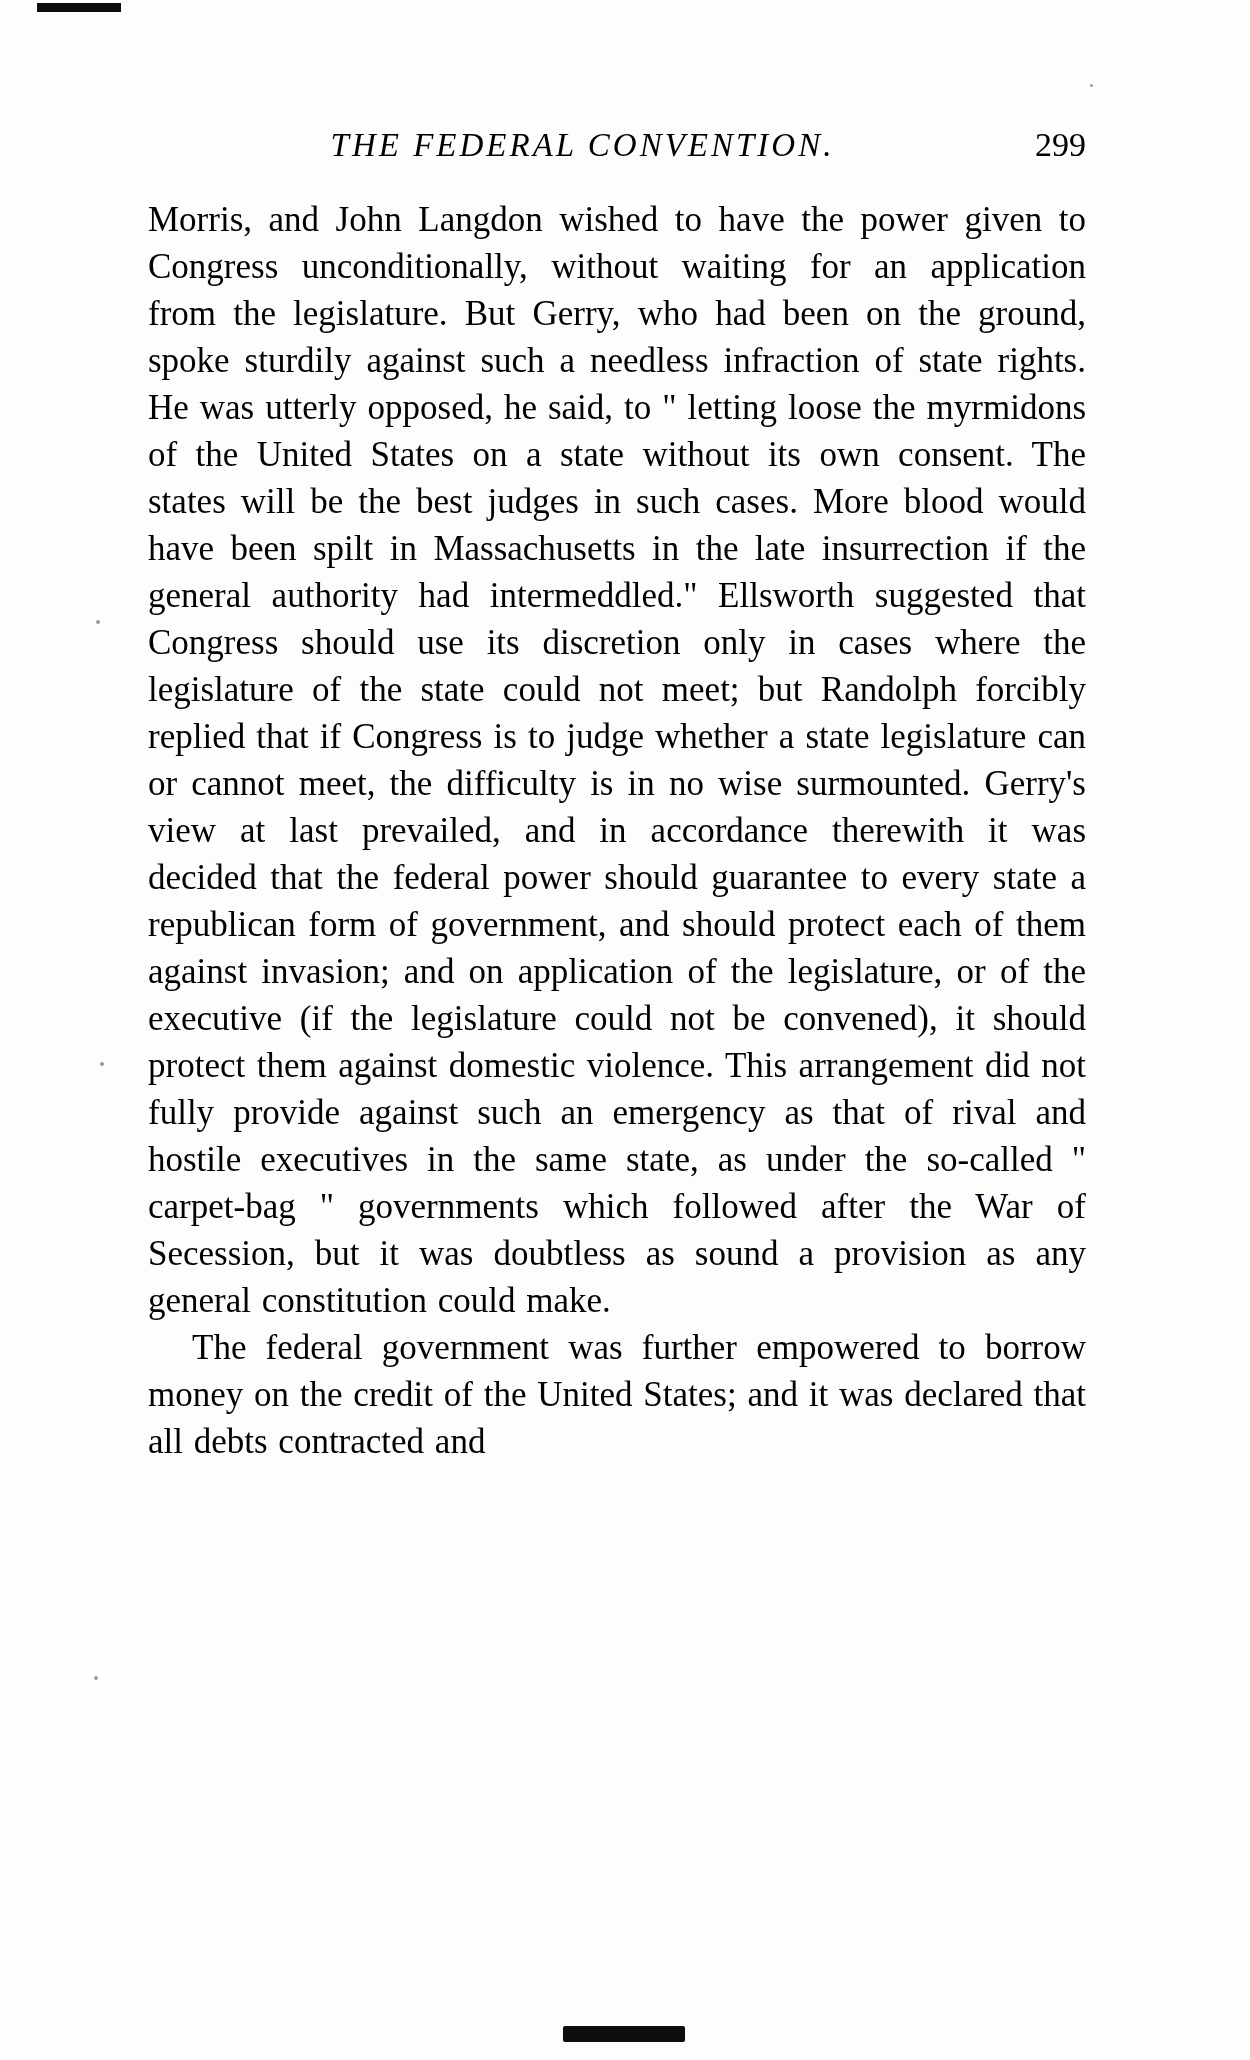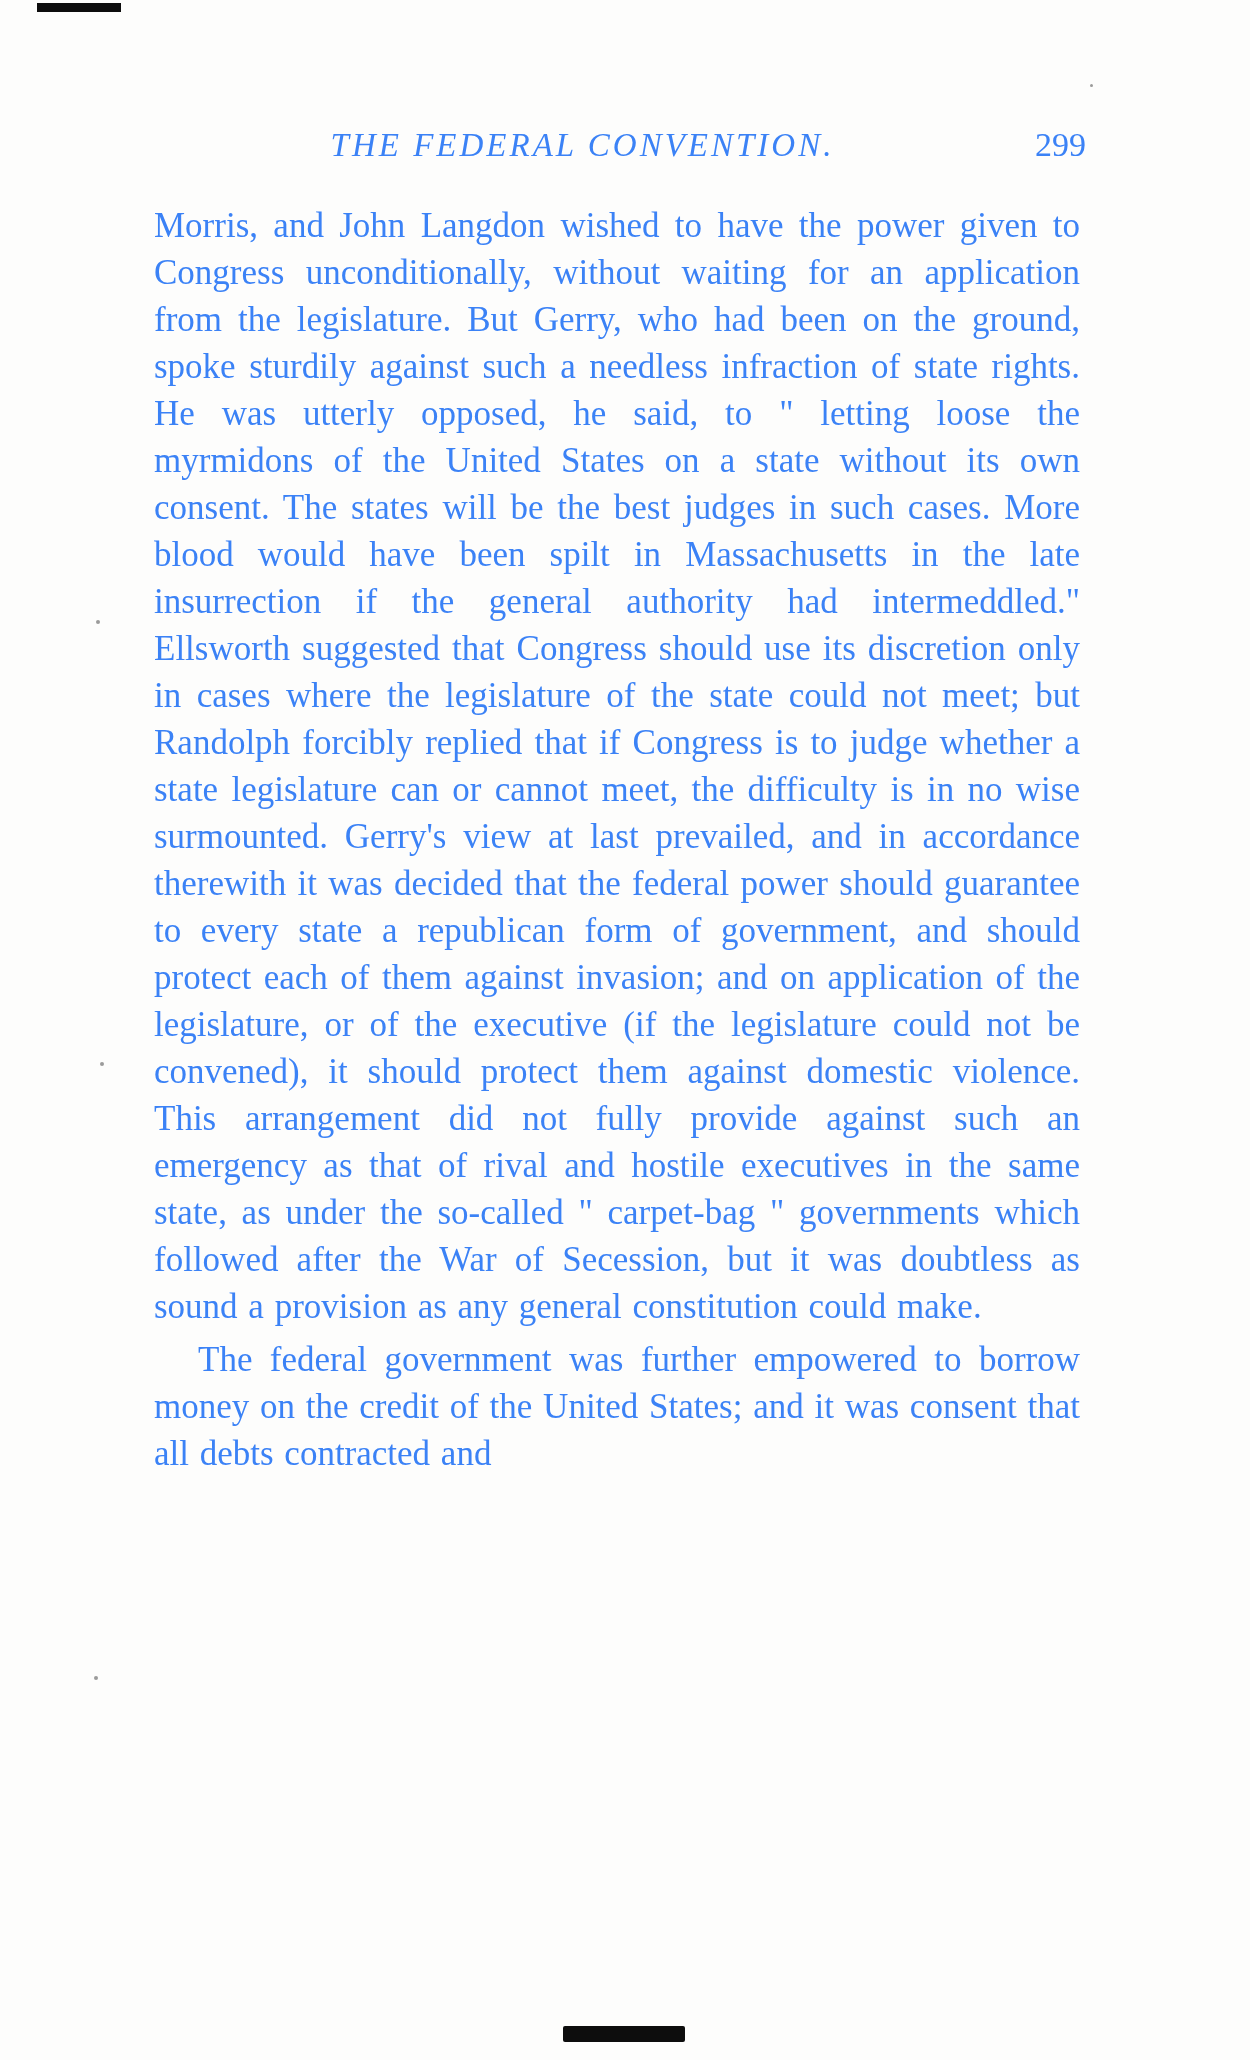--- a/index.html
+++ b/index.html
@@ -7,21 +7,21 @@
     padding: 0;
     background: #e9e9e9;
   }
   .page {
     position: relative;
     width: 1250px;
     height: 2060px;
     margin: 0 auto;
     background: #fdfdfc;
     font-family: "Liberation Serif", "DejaVu Serif", serif;
-    color: #3b82f6;
+    color: #000000;
     overflow: hidden;
   }
   .page-header {
     position: absolute;
     top: 126px;
     left: 148px;
     width: 938px;
     display: flex;
     align-items: baseline;
   }
@@ -41,21 +41,21 @@
     position: absolute;
     top: 196px;
     left: 148px;
     width: 938px;
     font-size: 35px;
     line-height: 47px;
     text-align: justify;
     word-spacing: 2px;
   }
   .para {
-    margin: 6px;
+    margin: 0;
   }
   .para.indented {
     text-indent: 44px;
   }
   .artifact {
     position: absolute;
     background: #0d0d0d;
   }
   .artifact-top-left {
     top: 3px;
@@ -90,21 +90,21 @@
 
   <div class="artifact artifact-top-left"></div>
 
   <header class="page-header">
     <span class="running-title">THE FEDERAL CONVENTION.</span>
     <span class="page-number">299</span>
   </header>
 
   <main class="text-block">
     <p class="para">Morris, and John Langdon wished to have the power given to Congress unconditionally, without waiting for an application from the legislature. But Gerry, who had been on the ground, spoke sturdily against such a needless infraction of state rights. He was utterly opposed, he said, to " letting loose the myrmidons of the United States on a state without its own consent. The states will be the best judges in such cases. More blood would have been spilt in Massachusetts in the late insurrection if the general authority had intermeddled." Ellsworth suggested that Congress should use its discretion only in cases where the legislature of the state could not meet; but Randolph forcibly replied that if Congress is to judge whether a state legislature can or cannot meet, the difficulty is in no wise surmounted. Gerry's view at last prevailed, and in accordance therewith it was decided that the federal power should guarantee to every state a republican form of government, and should protect each of them against invasion; and on application of the legislature, or of the executive (if the legislature could not be convened), it should protect them against domestic violence. This arrangement did not fully provide against such an emergency as that of rival and hostile executives in the same state, as under the so-called " carpet-bag " governments which followed after the War of Secession, but it was doubtless as sound a provision as any general constitution could make.</p>
-    <p class="para indented">The federal government was further empowered to borrow money on the credit of the United States; and it was consent that all debts contracted and</p>
+    <p class="para indented">The federal government was further empowered to borrow money on the credit of the United States; and it was declared that all debts contracted and</p>
   </main>
 
   <div class="speck speck-1"></div>
   <div class="speck speck-2"></div>
   <div class="speck speck-3"></div>
   <div class="speck speck-4"></div>
 
   <div class="artifact artifact-bottom"></div>
 
 </div>

